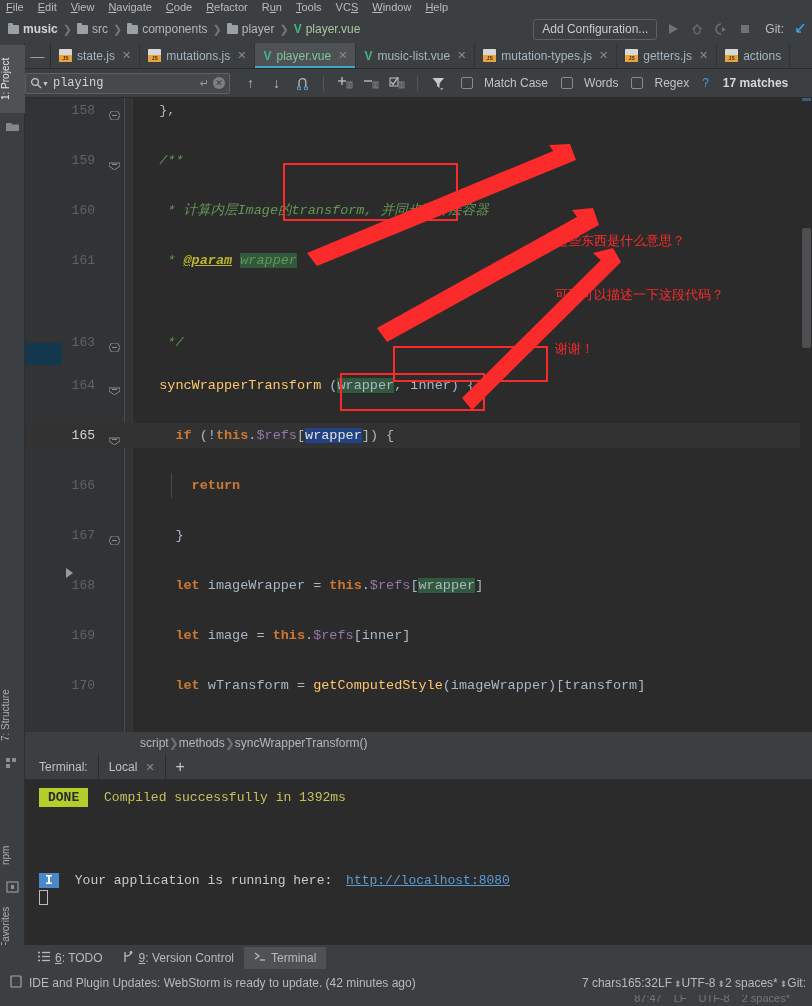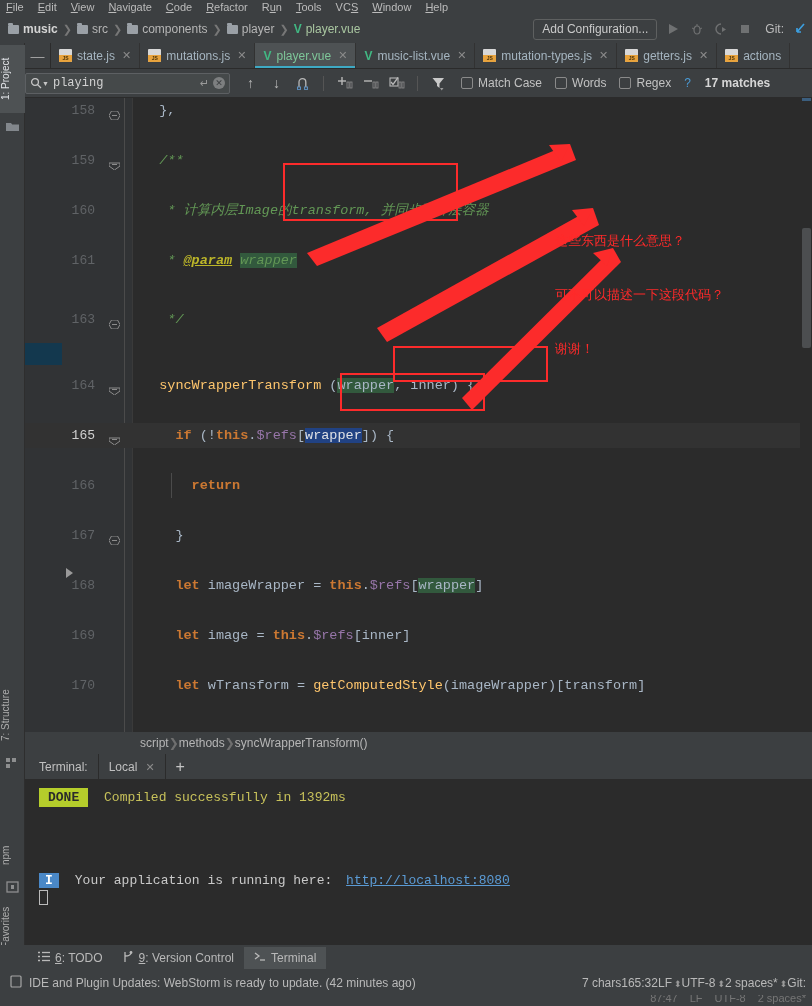--- a/index.html
+++ b/index.html
@@ -118,21 +118,21 @@
   .find-ret { color: #9a9a9a; font-size: 11px; }
   .find-clear {
     width: 12px; height: 12px; border-radius: 50%; background: #7d7f80;
     color: #3c3f41; font-size: 9px; line-height: 12px; text-align: center;
   }
   .find-icons { display: flex; align-items: center; gap: 9px; margin-left: 12px; }
   .fi { width: 17px; height: 17px; display: inline-flex; align-items: center; justify-content: center;
         color: #b8b8b8; font-size: 14px; }
   .fi-div { width: 1px; height: 15px; background: #555; margin: 0 3px; }
   .checks { display: flex; align-items: center; gap: 13px; margin-left: 14px; font-size: 12px; color: #c2c2c2; }
-  .chk { display: flex; align-items: center; gap: 5px; }
+  .chk { display: flex; align-items: center; gap: 11px; }
   .chk .box { width: 12px; height: 12px; border: 1px solid #8a8a8a; border-radius: 2px; background: #3c3f41; }
   .qmark { color: #4a9ad4; font-size: 12px; }
   .matches { margin-left: 14px; font-size: 12px; color: #d6d6d6; font-weight: bold; white-space: nowrap; }
 
   
   .editor {
     position: absolute; top: 98px; left: 25px; width: 787px; height: 656px;
     background: #2b2b2b; overflow: hidden;
   }
   .gutter {
@@ -238,21 +238,21 @@
     position: absolute; top: 971px; left: 0; width: 812px; height: 24px;
     background: #3c3f41; display: flex; align-items: center; padding-left: 10px;
     font-size: 12px; color: #b9b9b9;
   }
   .sb-right { margin-left: auto; display: flex; align-items: center; padding-right: 6px; }
   .sb-arrows { color: #9a9a9a; font-size: 9px; margin-left: 2px; }
   .ghost {
     position: absolute; top: 995px; left: 0; width: 812px; height: 11px;
     background: #3c3f41; overflow: hidden; color: #767676; font-size: 11px;
   }
-  .ghost .inner { position: absolute; right: 6px; top: -3px; display: flex; gap: 12px; }
+  .ghost .inner { position: absolute; right: 22px; top: -3px; display: flex; gap: 12px; }
 </style>
 </head>
 <body>
 
 <div id="app">
 
   <div class="menubar">
     <span class="mi"><span class="u">F</span>ile</span>
     <span class="mi"><span class="u">E</span>dit</span>
     <span class="mi"><span class="u">V</span>iew</span>
@@ -521,21 +521,21 @@
         <span class="ln">160</span>
         <span class="code">   <span class="cm">* 计算内层Image的transform, 并同步到外层容器</span></span>
       </div>
 
       <div class="row" style="top:75px">
         <span class="ln">161</span>
         <span class="code">   <span class="cm">* </span><span class="tag">@param</span><span class="cm"> </span><span class="cm hl">wrapper</span></span>
       </div>
 
 
-      <div class="row" style="top:109px">
+      <div class="row" style="top:132px">
         <span class="ln">163</span>
         <span class="fold"><svg width="11" height="9">
               <polygon points="0,4.5 2.5,0 8.5,0 11,4.5 8.5,9 2.5,9" fill="none" stroke="#8c8c8c"></polygon>
               <line x1="3" y1="4.5" x2="8" y2="4.5" stroke="#8c8c8c"></line>
             </svg></span>
         <span class="code">   <span class="cm">*/</span></span>
       </div>
 
       <div class="row" style="top:150px">
         <span class="ln">164</span>

